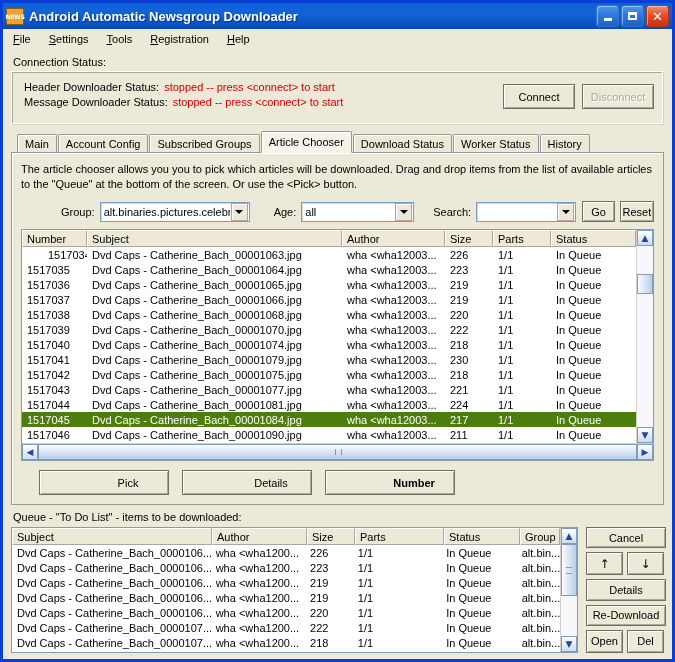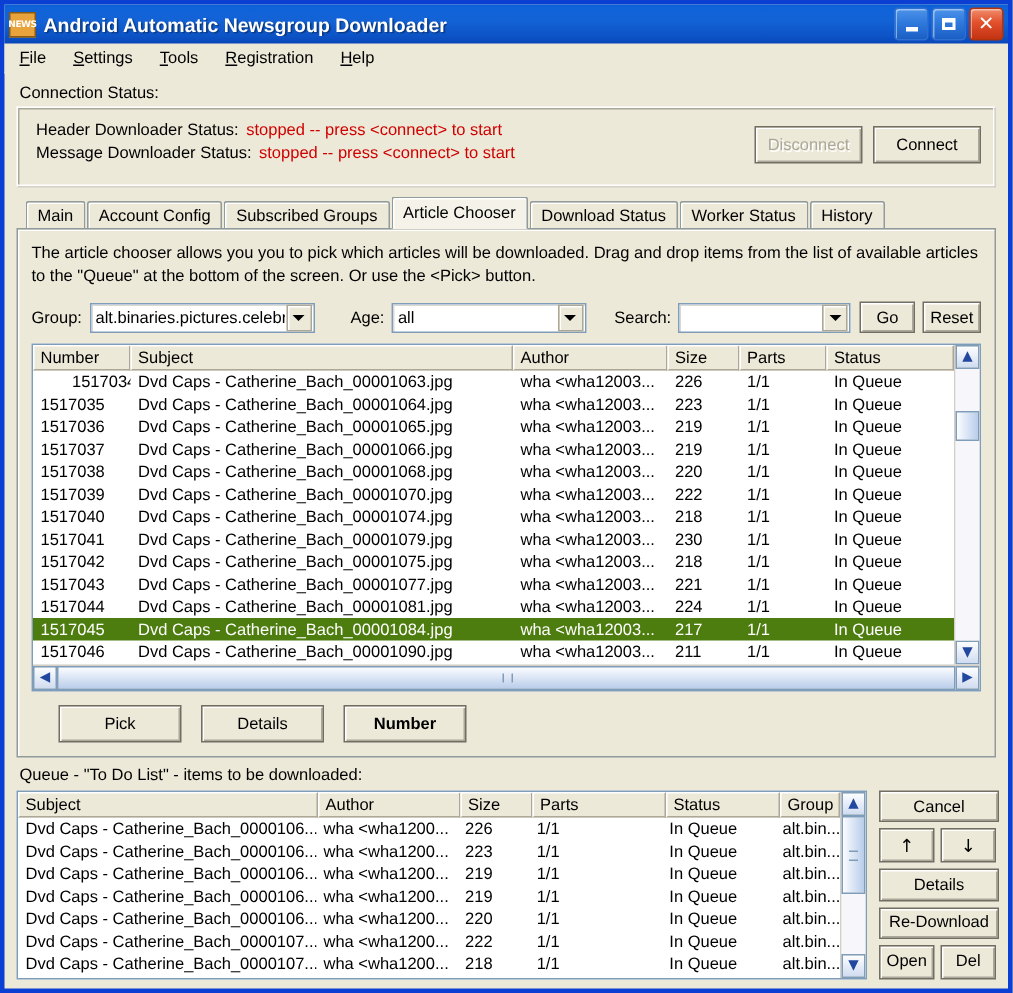--- a/index.html
+++ b/index.html
@@ -93,21 +93,21 @@
      box-shadow:inset 1px 1px 0 #fff;border-bottom:1px solid #f5f3e9;margin-bottom:-1px;}
   .tabpanel{
     flex:1 1 auto;border:1px solid #919b9c;background:#ece9d8;
     box-shadow:inset 1px 1px 0 #fff;
     padding:9px 9px 7px 9px;display:flex;flex-direction:column;overflow:hidden;
     position:relative;z-index:1;
   }
   .desc{font-size:11px;line-height:15px;margin-bottom:9px;}
   
   .filter-row{display:flex;align-items:center;margin-bottom:7px;}
-  .flabel{font-size:11px;margin-right:5px;}
+  .flabel{font-size:11px;margin-right:5px;margin-left:40px;}
   .combo{
     height:18px;border:1px solid #7f9db9;background:#fff;display:flex;align-items:center;
     box-shadow:inset 1px 1px 0 #dcd8cf;
   }
   .combo .cval{flex:1 1 auto;padding-left:3px;font-size:11px;overflow:hidden;white-space:nowrap;}
   .combo .arrowbox{
     width:15px;height:16px;margin:1px;flex:0 0 15px;background:#ece9d8;
     border:1px solid #aca899;box-shadow:inset 1px 1px 0 #fff;
     display:flex;align-items:center;justify-content:center;
   }
@@ -159,21 +159,21 @@
     display:flex;align-items:center;justify-content:center;color:#21489e;font-size:9px;
     font-family:"DejaVu Sans",sans-serif;
   }
   .hs-track{flex:1 1 auto;position:relative;background:#f7f7fb;}
   .hs-thumb{position:absolute;top:0;bottom:0;background:linear-gradient(180deg,#fbfcff,#b9cdea);
     border:1px solid #7f9db9;box-sizing:border-box;}
   .hs-thumb .grip{position:absolute;top:4px;bottom:4px;left:50%;width:5px;margin-left:-3px;
     border-left:1px solid #7f9db9;border-right:1px solid #7f9db9;}
   
   .midbtns{display:flex;gap:13px;padding:9px 0 2px 18px;flex:0 0 auto;}
-  .btn-mid{width:80px;height:23px;}
+  .btn-mid{width:80px;height:23px;padding-left:48px;}
   .btn-mid.bold{font-weight:bold;}
   
   .queue-label{font-size:11px;margin:6px 0 4px 2px;flex:0 0 auto;}
   .queue-area{display:flex;flex:0 0 126px;gap:8px;min-height:0;}
   .queue-btns{width:78px;flex:0 0 78px;display:flex;flex-direction:column;gap:4px;}
   .btn-q{height:21px;width:78px;}
   .btn-row{display:flex;gap:4px;}
   .btn-half{width:37px;height:21px;}
   .btn-arrow{width:37px;height:21px;font-family:"DejaVu Sans",sans-serif;font-size:12px;}
 </style>
@@ -216,22 +216,22 @@
         <div class="status-row">
           <span class="status-key">Header Downloader Status:</span>
           <span class="status-val">stopped -- press &lt;connect&gt; to start</span>
         </div>
         <div class="status-row">
           <span class="status-key">Message Downloader Status:</span>
           <span class="status-val">stopped -- press &lt;connect&gt; to start</span>
         </div>
       </div>
       <div class="conn-btns">
+        <div class="btn btn-connect">Connect</div>
         <div class="btn btn-connect disabled">Disconnect</div>
-        <div class="btn btn-connect">Connect</div>
       </div>
     </div>
 
     <div class="tabstrip">
       <div class="tab">Main</div>
       <div class="tab">Account Config</div>
       <div class="tab">Subscribed Groups</div>
       <div class="tab active">Article Chooser</div>
       <div class="tab">Download Status</div>
       <div class="tab">Worker Status</div>

